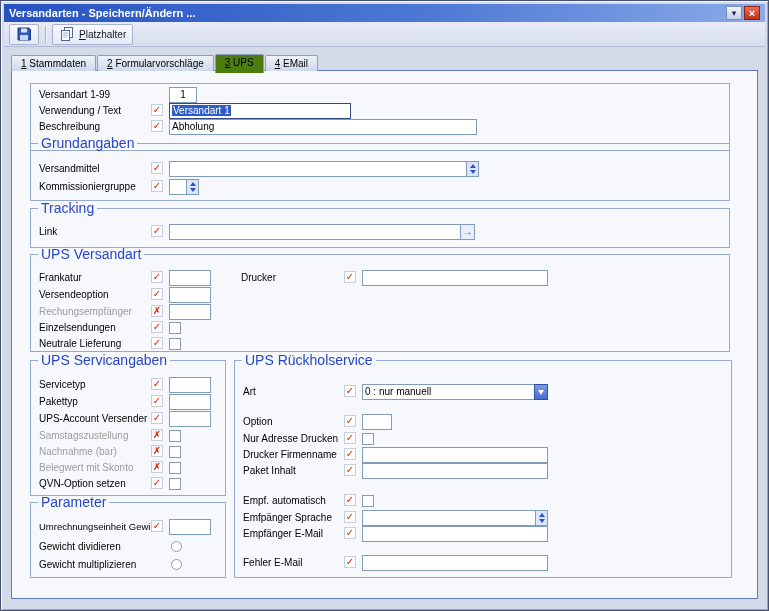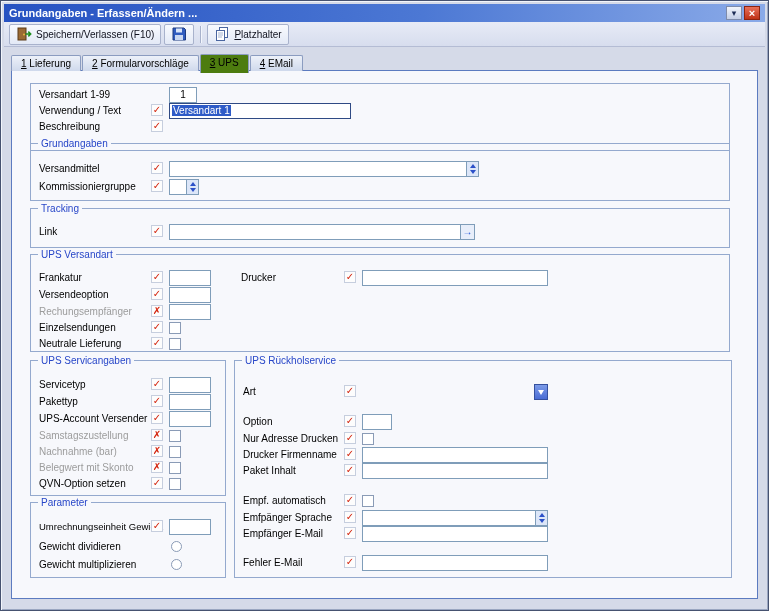--- a/index.html
+++ b/index.html
@@ -33,21 +33,21 @@
   .tab.active { position:relative; top:2px; height:19px; margin-top:-3px; background:#4d7c0f; z-index:6;
                 box-shadow:0 2px 0 #F7F8FC; }
   .tab u { text-decoration:underline; }
 
   
   .panel { position:absolute; left:10px; top:69px; width:747px; height:529px;
            background:#F7F8FC; border:1px solid #5C7BC0; }
 
   .grp { position:absolute; border:1px solid #94A9CE; }
   .gtitle { position:absolute; top:-6px; left:7px; padding:0 3px; background:#F7F8FC; color:#2746C8;
-            font-size:10px; line-height:11px; white-space:nowrap; }
+            font-size:14px; line-height:11px; white-space:nowrap; }
   .lbl { position:absolute; font-size:10px; line-height:12px; white-space:nowrap; color:#000; }
   .lbl.dis { color:#9C9C9C;text-align:center; }
 
   .flag { position:absolute; width:12px; height:12px; background:#FDFDFD; border:1px solid #C6CEDE;
           color:#D3230C; font-size:10px; line-height:10px; font-weight:bold; text-align:center; z-index:2; }
   .fld { position:absolute; height:16px; background:#fff; border:1px solid #7F9DB9; font-size:10px;
          line-height:14px; padding:0 2px; color:#000; overflow:hidden; white-space:nowrap; }
   .fld.center { text-align:center; }
   .fld.focus { border-color:#2F4A84; }
   .sel { background:#2E5BC7; color:#fff; padding:0 1px; }
@@ -65,40 +65,30 @@
 
   .gobtn { position:absolute; width:15px; height:16px; border:1px solid #7F9DB9; background:#E8EEFA;
            color:#1D52D8; font-weight:bold; font-size:10px; line-height:14px; text-align:center; z-index:3; }
 </style>
 </head>
 <body>
 
 <div class="window">
 
   <div class="titlebar">
-    <span class="title">Grundangaben - Erfassen/Ändern ...</span>
+    <span class="title">Versandarten - Speichern/Ändern ...</span>
     <span class="tbtn min">
         <span>▾</span>
       </span>
     <span class="tbtn close">
         <span>×</span>
       </span>
   </div>
 
   <div class="toolbar">
-    <button class="tool">
-      <span class="icn">
-        <svg width="16" height="16" viewBox="0 0 16 16">
-            <rect x="2" y="2" width="8" height="12" fill="#9A6A34" stroke="#5A3A18" stroke-width="1"></rect>
-            <circle cx="8" cy="8.5" r="0.9" fill="#F0C040"></circle>
-            <path d="M9.5 8 H14.5 M12.3 5.6 L14.7 8 L12.3 10.4" stroke="#1E8E1E" stroke-width="1.5" fill="none"></path>
-          </svg>
-      </span>
-      <span>Speichern/Verlassen (F10)</span>
-    </button>
     <button class="tool">
       <span class="icn">
         <svg width="16" height="16" viewBox="0 0 16 16">
             <path d="M2 2 h11 l1.5 1.5 V14 H2 Z" fill="#2F5BBF" stroke="#1C3A80"></path>
             <rect x="5" y="2.5" width="6" height="4" fill="#D8E4F8"></rect>
             <rect x="4" y="9" width="8" height="5" fill="#C8D6F0"></rect>
           </svg>
       </span>
     </button>
     <span class="sep"></span>
@@ -108,38 +98,39 @@
             <rect x="5.5" y="1.5" width="8" height="10" fill="#fff" stroke="#4A66A0"></rect>
             <rect x="2.5" y="4.5" width="8" height="10" fill="#fff" stroke="#4A66A0"></rect>
             <path d="M4 7 h5 M4 9 h5 M4 11 h4" stroke="#9AAACC" stroke-width="0.9"></path>
           </svg>
       </span>
       <span><u>P</u><span>latzhalter</span></span>
     </button>
   </div>
 
   <div class="tabs">
-    <div class="tab"><u>1</u><span> Lieferung</span></div>
+    <div class="tab"><u>1</u><span> Stammdaten</span></div>
     <div class="tab"><u>2</u><span> Formularvorschläge</span></div>
     <div class="tab active"><u>3</u><span> UPS</span></div>
     <div class="tab"><u>4</u><span> EMail</span></div>
   </div>
 
   <div class="panel">
 
     <div class="grp" style="left:18px;top:12px;width:700px;height:68px;">
       <span class="lbl" style="left:8px;top:5px;">Versandart 1-99</span>
       <span class="fld center" style="left:138px;top:3px;width:28px;">1</span>
 
       <span class="lbl" style="left:8px;top:21px;">Verwendung / Text</span>
       <span class="flag" style="left:120px;top:20px;">✓</span>
       <span class="fld focus" style="left:138px;top:19px;width:182px;"><span class="sel">Versandart 1</span></span>
 
       <span class="lbl" style="left:8px;top:37px;">Beschreibung</span>
       <span class="flag" style="left:120px;top:36px;">✓</span>
+      <span class="fld" style="left:138px;top:35px;width:308px;">Abholung</span>
     </div>
 
     <div class="grp" style="left:18px;top:72px;width:700px;height:58px;">
       <span class="gtitle">Grundangaben</span>
       <span class="lbl" style="left:8px;top:19px;">Versandmittel</span>
       <span class="flag" style="left:120px;top:18px;">✓</span>
       <span class="fld" style="left:138px;top:17px;width:310px;"></span>
       <span class="spin" style="left:435px;top:17px;">
           <span class="su"></span>
           <span class="sd"></span>
@@ -234,20 +225,21 @@
 
       <span class="lbl" style="left:8px;top:56px;">Gewicht multiplizieren</span>
       <span class="rb" style="left:140px;top:56px;"></span>
     </div>
 
     <div class="grp" style="left:222px;top:289px;width:498px;height:218px;">
       <span class="gtitle">UPS Rückholservice</span>
 
       <span class="lbl" style="left:8px;top:25px;">Art</span>
       <span class="flag" style="left:109px;top:24px;">✓</span>
+      <span class="fld" style="left:127px;top:23px;width:186px;">0 : nur manuell</span>
       <span class="ddbtn" style="left:299px;top:23px;"></span>
 
       <span class="lbl" style="left:8px;top:55px;">Option</span>
       <span class="flag" style="left:109px;top:54px;">✓</span>
       <span class="fld" style="left:127px;top:53px;width:30px;"></span>
 
       <span class="lbl" style="left:8px;top:72px;">Nur Adresse Drucken</span>
       <span class="flag" style="left:109px;top:71px;">✓</span>
       <span class="cb" style="left:127px;top:72px;"></span>
 

